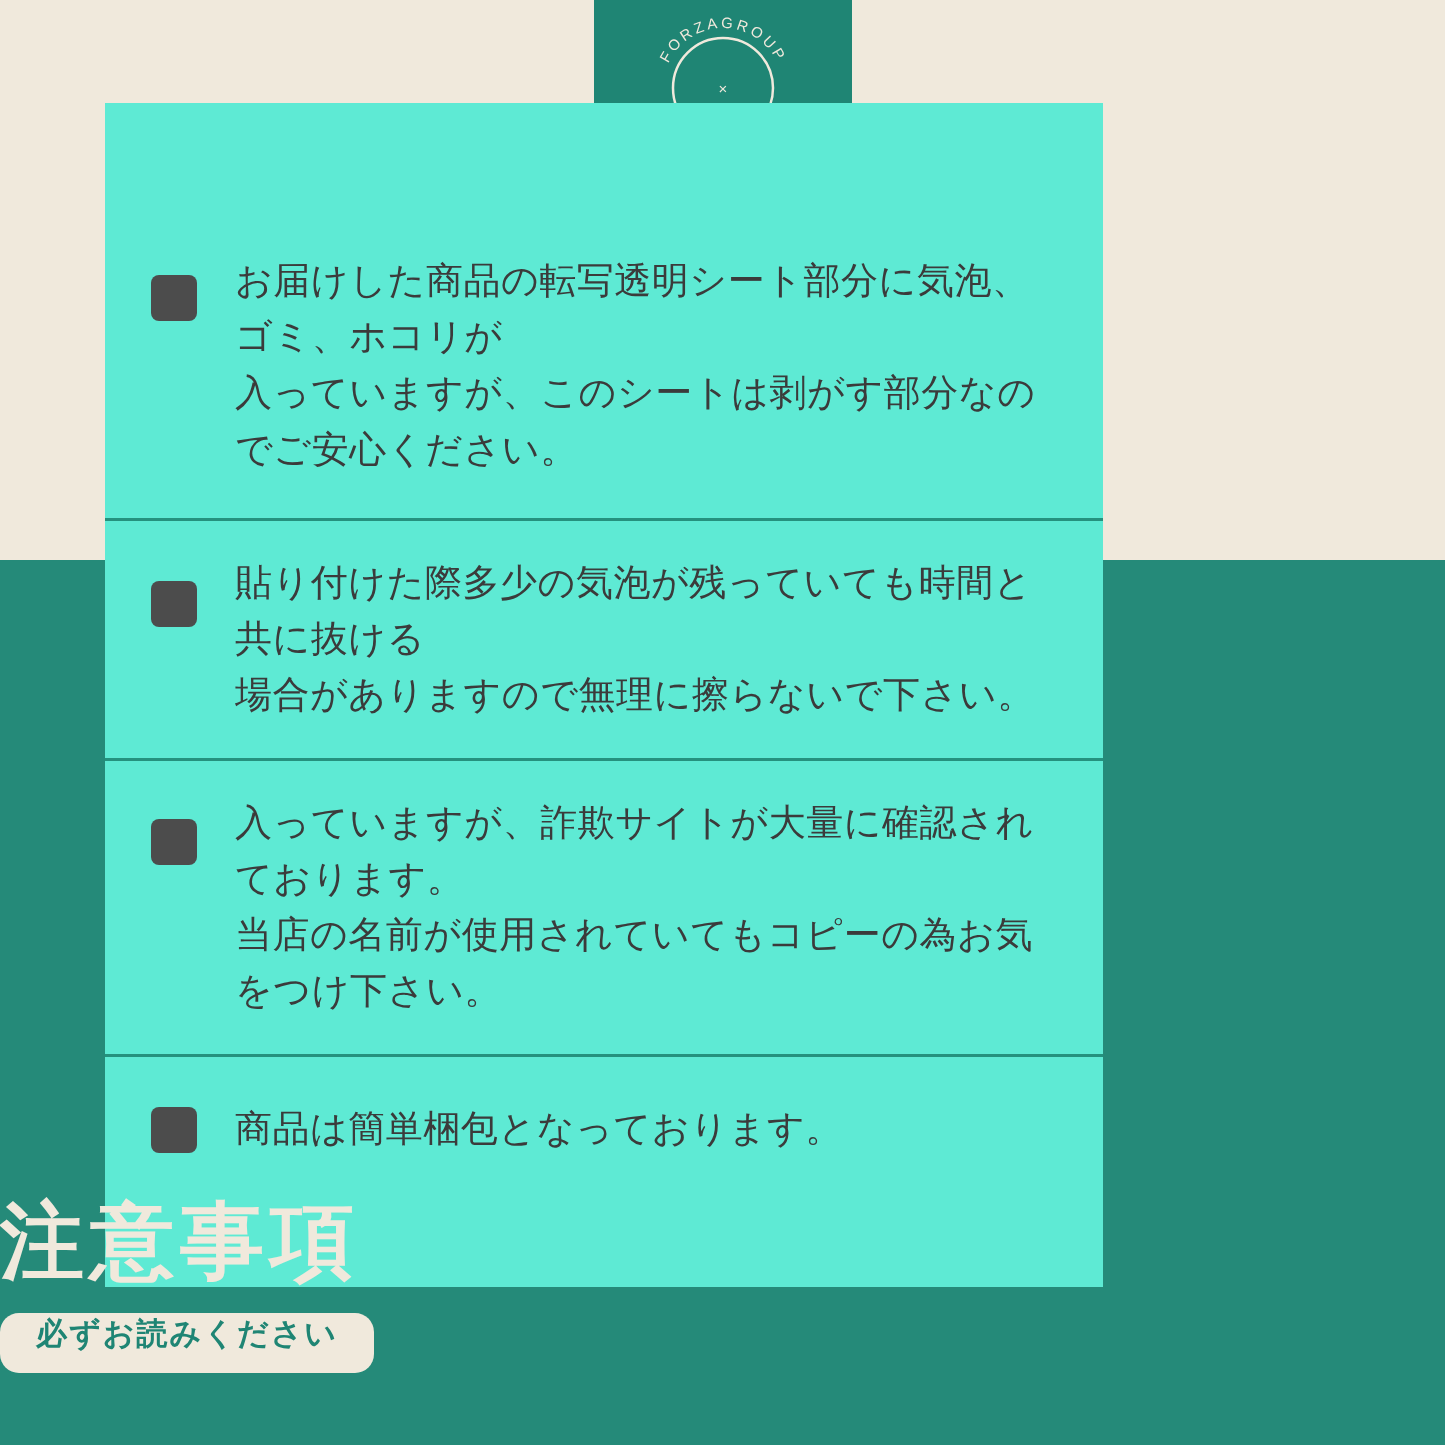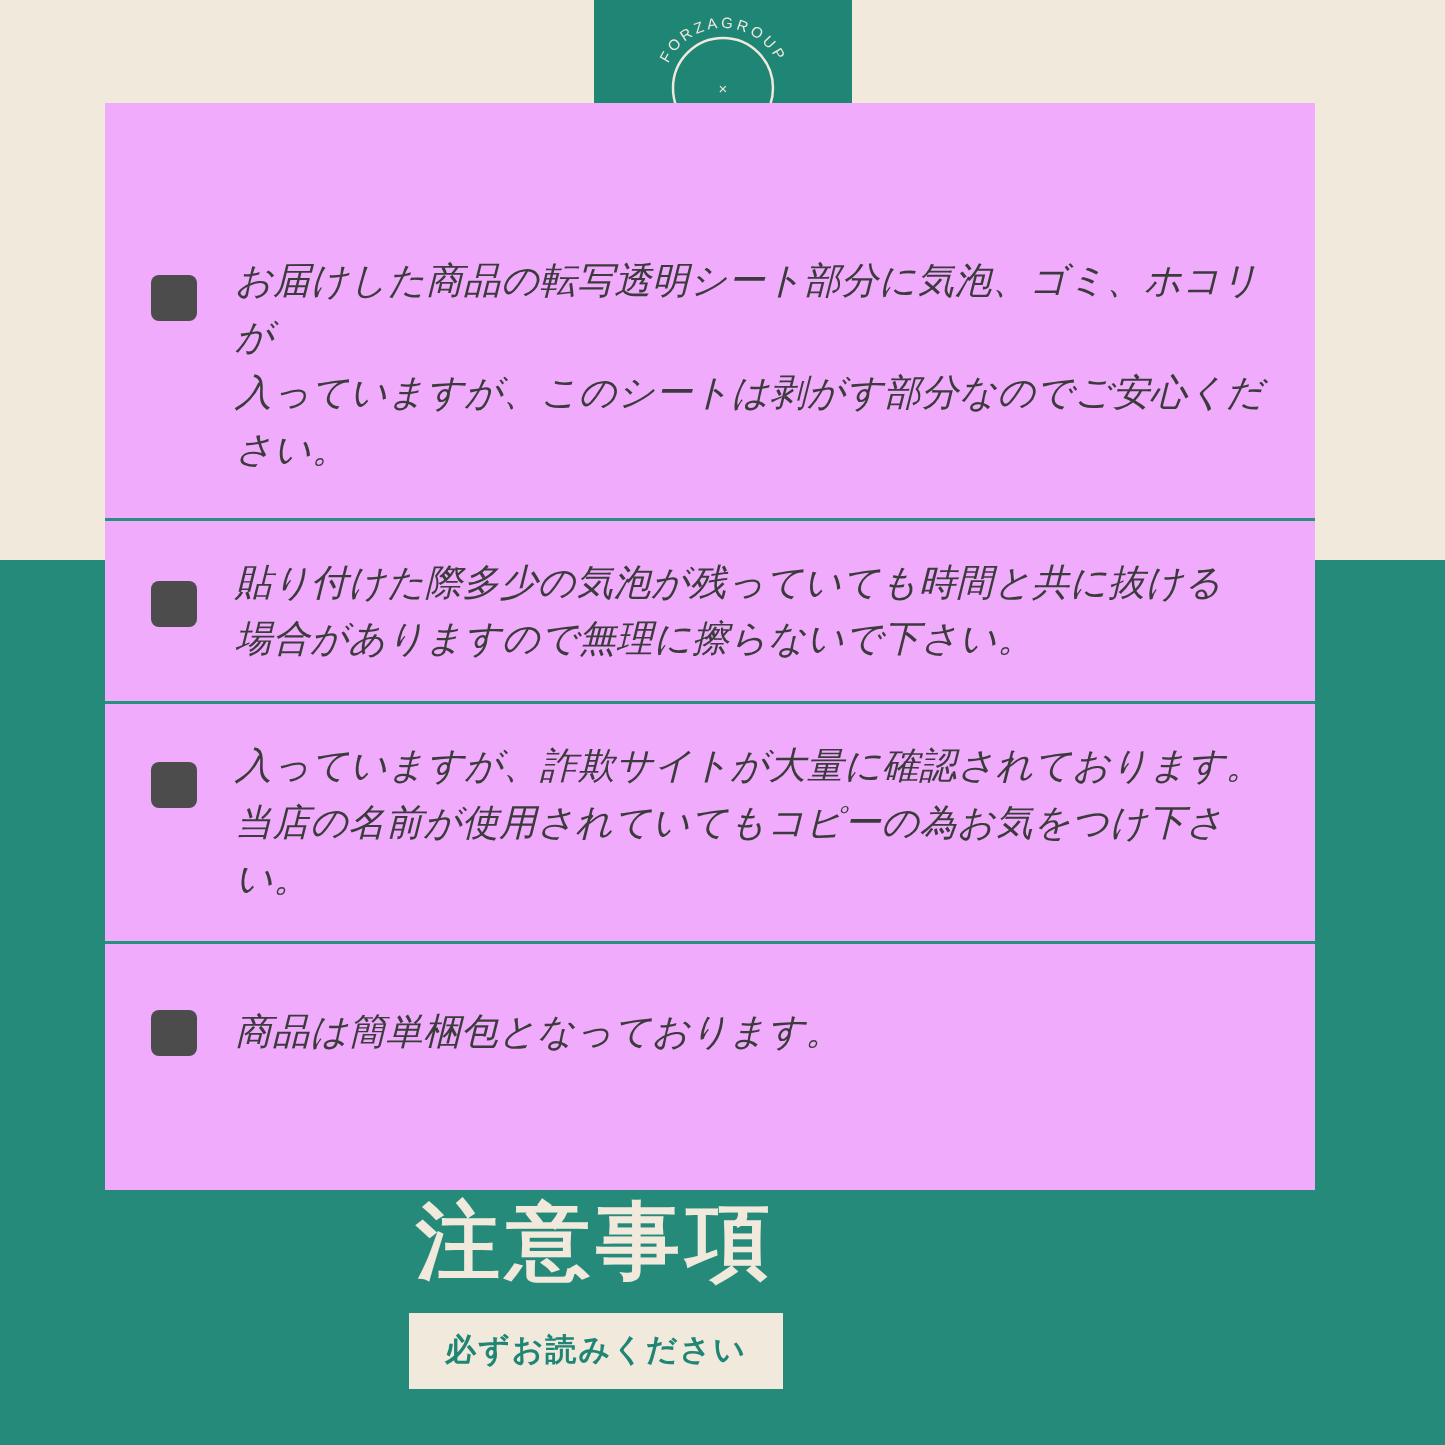--- a/index.html
+++ b/index.html
@@ -50,38 +50,37 @@
     height: 160px;
     margin-bottom: 12px;
   }
   #logo-badge svg { display: block; }
 
   
   #notes-card {
     position: absolute;
     left: 105px;
     top: 103px;
-    width: 1210px;
-    background: #f0abfc;
-    font-style: italic;
+    width: 998px;
+    background: #5eead4;
   }
 
   .note-row {
     display: flex;
     align-items: flex-start;
     padding: 34px 40px 34px 46px;
     box-sizing: border-box;
     border-bottom: 3px solid #25917e;
     min-height: 120px;
   }
   .note-row:last-child {
     border-bottom: none;
   }
   .note-row.r1 { padding-top: 150px; padding-bottom: 40px; }
-  .note-row.r5 { padding-top: 32px; padding-bottom: 130px; margin-top: 28px; }
+  .note-row.r5 { padding-top: 44px; padding-bottom: 130px; }
 
   .bullet {
     flex: 0 0 auto;
     width: 46px;
     height: 46px;
     background: #4c4c4c;
     border-radius: 8px;
     margin-right: 38px;
     margin-top: 6px;
   }
@@ -99,38 +98,38 @@
     font-weight: 500;
     white-space: pre-line;
   }
 
   
   #footer {
     position: absolute;
     left: 0;
     top: 1195px;
     width: 1192px;
-    text-align: center;
   }
   #footer-title {
     color: #f0e9dc;
     font-size: 84px;
     font-weight: bold;
     letter-spacing: 6px;
     line-height: 1.1;
   }
   #footer-pill {
     display: inline-block;
     margin-top: 26px;
     background: #f0e9dc;
     color: #1f8574;
     font-size: 31px;
     font-weight: bold;
     letter-spacing: 2px;
-    padding: 16px 36px 18px 36px;
+    padding: 0 36px 18px 36px;
+    border-radius: 19px;
   }
 </style>
 </head>
 <body>
 
 <div id="stage">
 
   <div id="green-band"></div>
 
   <div id="logo-badge">

